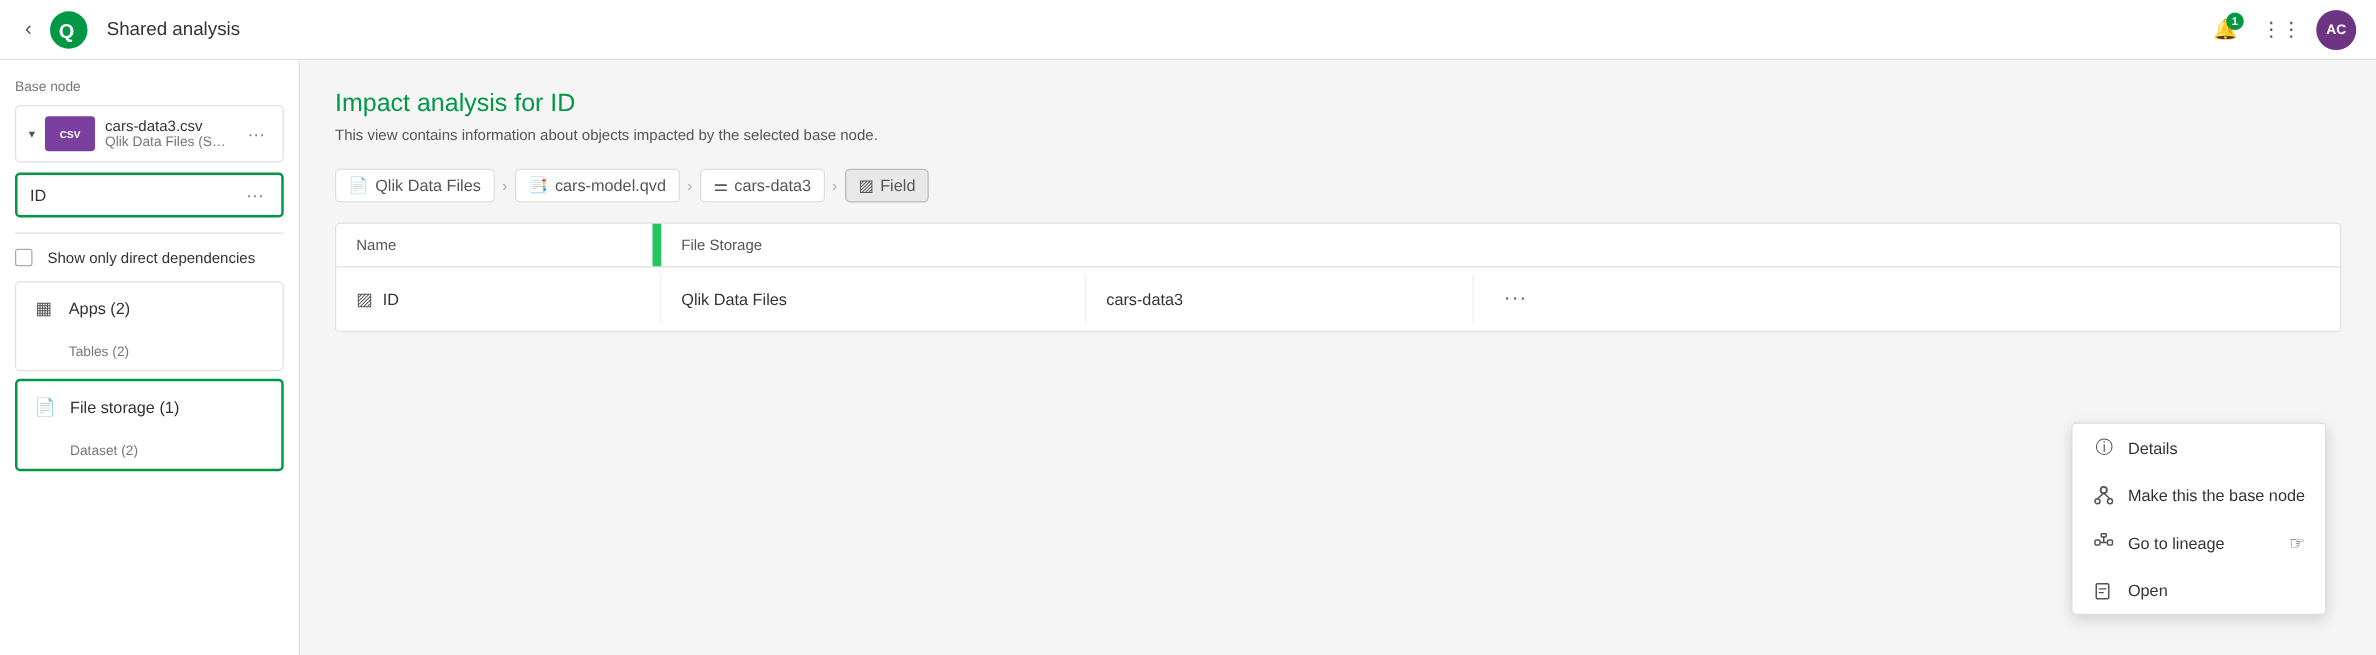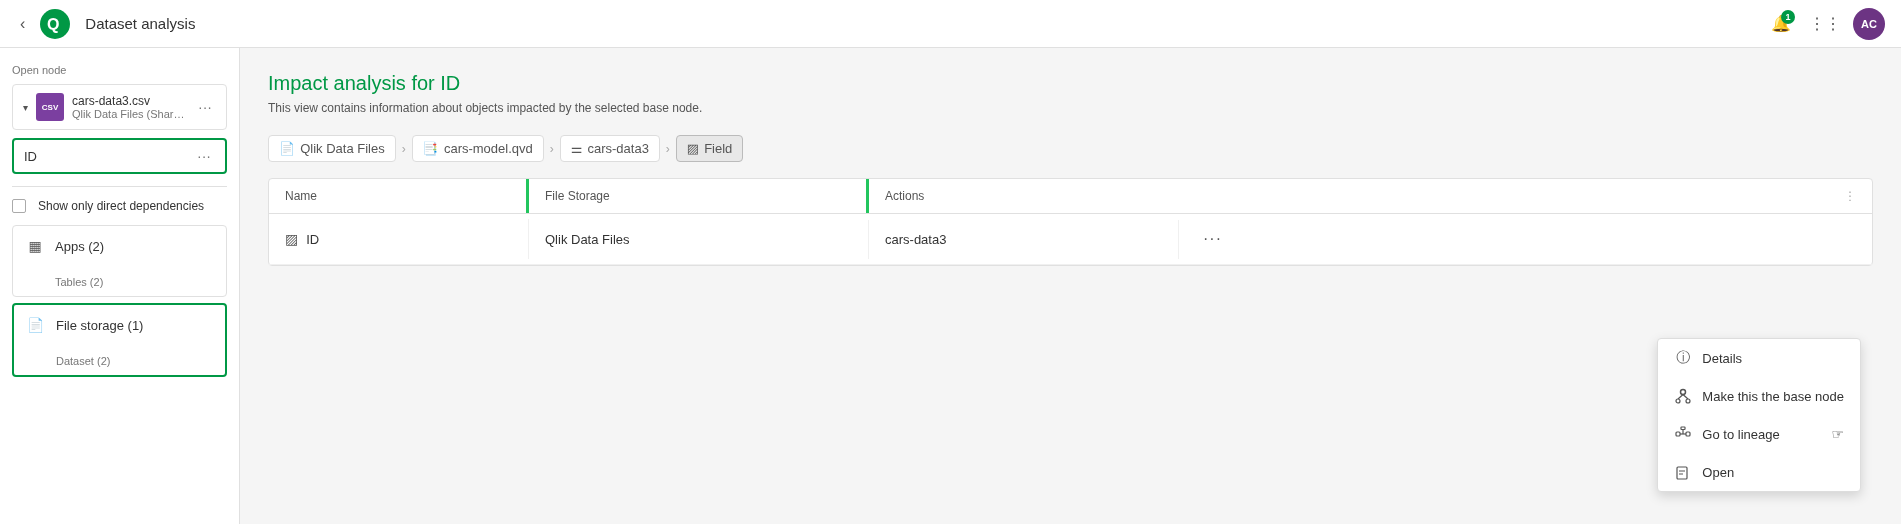--- a/index.html
+++ b/index.html
@@ -36,21 +36,21 @@
       padding: 16px 12px; flex-shrink: 0; overflow-y: auto;
     }
     .sidebar-section-title { font-size: 11px; color: #777; margin-bottom: 8px; font-weight: 500; text-transform: none; }
     .base-node-card {
       border: 1px solid #e0e0e0; border-radius: 4px; padding: 8px 10px;
       display: flex; align-items: center; gap: 8px; cursor: pointer;
       margin-bottom: 8px; background: #fff;
     }
     .chevron-icon { color: #555; font-size: 10px; }
     .csv-icon {
-      width: 28px; height: 28px; background: #7b3fa0; color: #fff;
+      width: 40px; height: 28px; background: #7b3fa0; color: #fff;
       border-radius: 3px; display: flex; align-items: center; justify-content: center;
       font-size: 8px; font-weight: 700; flex-shrink: 0;
     }
     .base-node-info { flex: 1; min-width: 0; }
     .base-node-name { font-size: 12px; font-weight: 500; color: #333; white-space: nowrap; overflow: hidden; text-overflow: ellipsis; }
     .base-node-sub { font-size: 11px; color: #777; white-space: nowrap; overflow: hidden; text-overflow: ellipsis; }
     .more-btn { color: #777; cursor: pointer; padding: 2px 4px; font-size: 14px; }
 
     .field-item {
       border: 2px solid #009845; border-radius: 4px; padding: 6px 10px;
@@ -88,21 +88,21 @@
     .breadcrumb-item {
       display: flex; align-items: center; gap: 5px; font-size: 13px; color: #555;
       padding: 5px 10px; border: 1px solid #ddd; border-radius: 4px; background: #fff; cursor: pointer;
     }
     .breadcrumb-item.active { background: #e8e8e8; border-color: #bbb; }
     .breadcrumb-sep { color: #aaa; font-size: 12px; }
 
     
     .table-container { background: #fff; border: 1px solid #e0e0e0; border-radius: 4px; }
     .table-header { display: flex; border-bottom: 1px solid #e0e0e0; padding: 0; }
-    .th { padding: 10px 16px; font-size: 12px; color: #555; font-weight: 500; border-right: 3px solid #22c55e; cursor: pointer; }
+    .th { padding: 10px 16px; font-size: 12px; color: #555; font-weight: 500; border-right: 7px solid #22c55e; cursor: pointer; }
     .th:last-child { border-right: none; flex: 1; }
     .th-name { width: 260px; flex-shrink: 0; }
     .th-filestorage { width: 340px; flex-shrink: 0; }
     .th-table { width: 310px; flex-shrink: 0; }
     .th-actions { flex: 1; }
     .table-row { display: flex; align-items: center; border-bottom: 1px solid #f0f0f0; padding: 0; }
     .td { padding: 12px 16px; font-size: 13px; color: #333; border-right: 1px solid #f0f0f0; }
     .td:last-child { border-right: none; flex: 1; }
     .td-name { width: 260px; flex-shrink: 0; display: flex; align-items: center; gap: 8px; }
     .td-filestorage { width: 340px; flex-shrink: 0; }
@@ -137,38 +137,38 @@
 <nav class="topnav">
   <div class="topnav-left">
     <div class="back-btn">‹</div>
     <div class="qlik-logo">
 
       <svg class="qlik-q" width="32" height="32" viewBox="0 0 32 32">
         <circle cx="16" cy="16" r="15" fill="#009845"></circle>
         <text x="8" y="22" font-size="16" font-weight="900" fill="#fff" font-family="Arial">Q</text>
       </svg>
     </div>
-    <span class="page-title">Dataset analysis</span>
+    <span class="page-title">Shared analysis</span>
   </div>
   <div class="topnav-right">
     <div class="nav-icon">
       🔔
       <span class="notification-badge">1</span>
     </div>
     <div class="nav-icon">
       ⋮⋮
     </div>
     <div class="avatar">AC</div>
   </div>
 </nav>
 
 <div class="main-layout">
 
   <aside class="sidebar">
-    <div class="sidebar-section-title">Open node</div>
+    <div class="sidebar-section-title">Base node</div>
 
     <div class="base-node-card">
       <span class="chevron-icon">▾</span>
       <div class="csv-icon">CSV</div>
       <div class="base-node-info">
         <div class="base-node-name">cars-data3.csv</div>
         <div class="base-node-sub">Qlik Data Files (Shared)</div>
       </div>
       <div class="more-btn">···</div>
     </div>
@@ -232,24 +232,20 @@
       </div>
     </div>
 
     <div class="table-container">
       <div class="table-header">
         <div class="th th-name">
           <span>Name</span>
         </div>
         <div class="th th-filestorage">
           <span>File Storage</span>
-        </div>
-        <div class="th th-actions" style="display:flex;align-items:center;justify-content:space-between;">
-          <span>Actions</span>
-          <span class="col-resize-icon">⋮</span>
         </div>
       </div>
 
       <div class="table-row">
         <div class="td td-name">
           <span class="table-icon">▨</span>
           <span>ID</span>
         </div>
         <div class="td td-filestorage">
           <span>Qlik Data Files</span>

